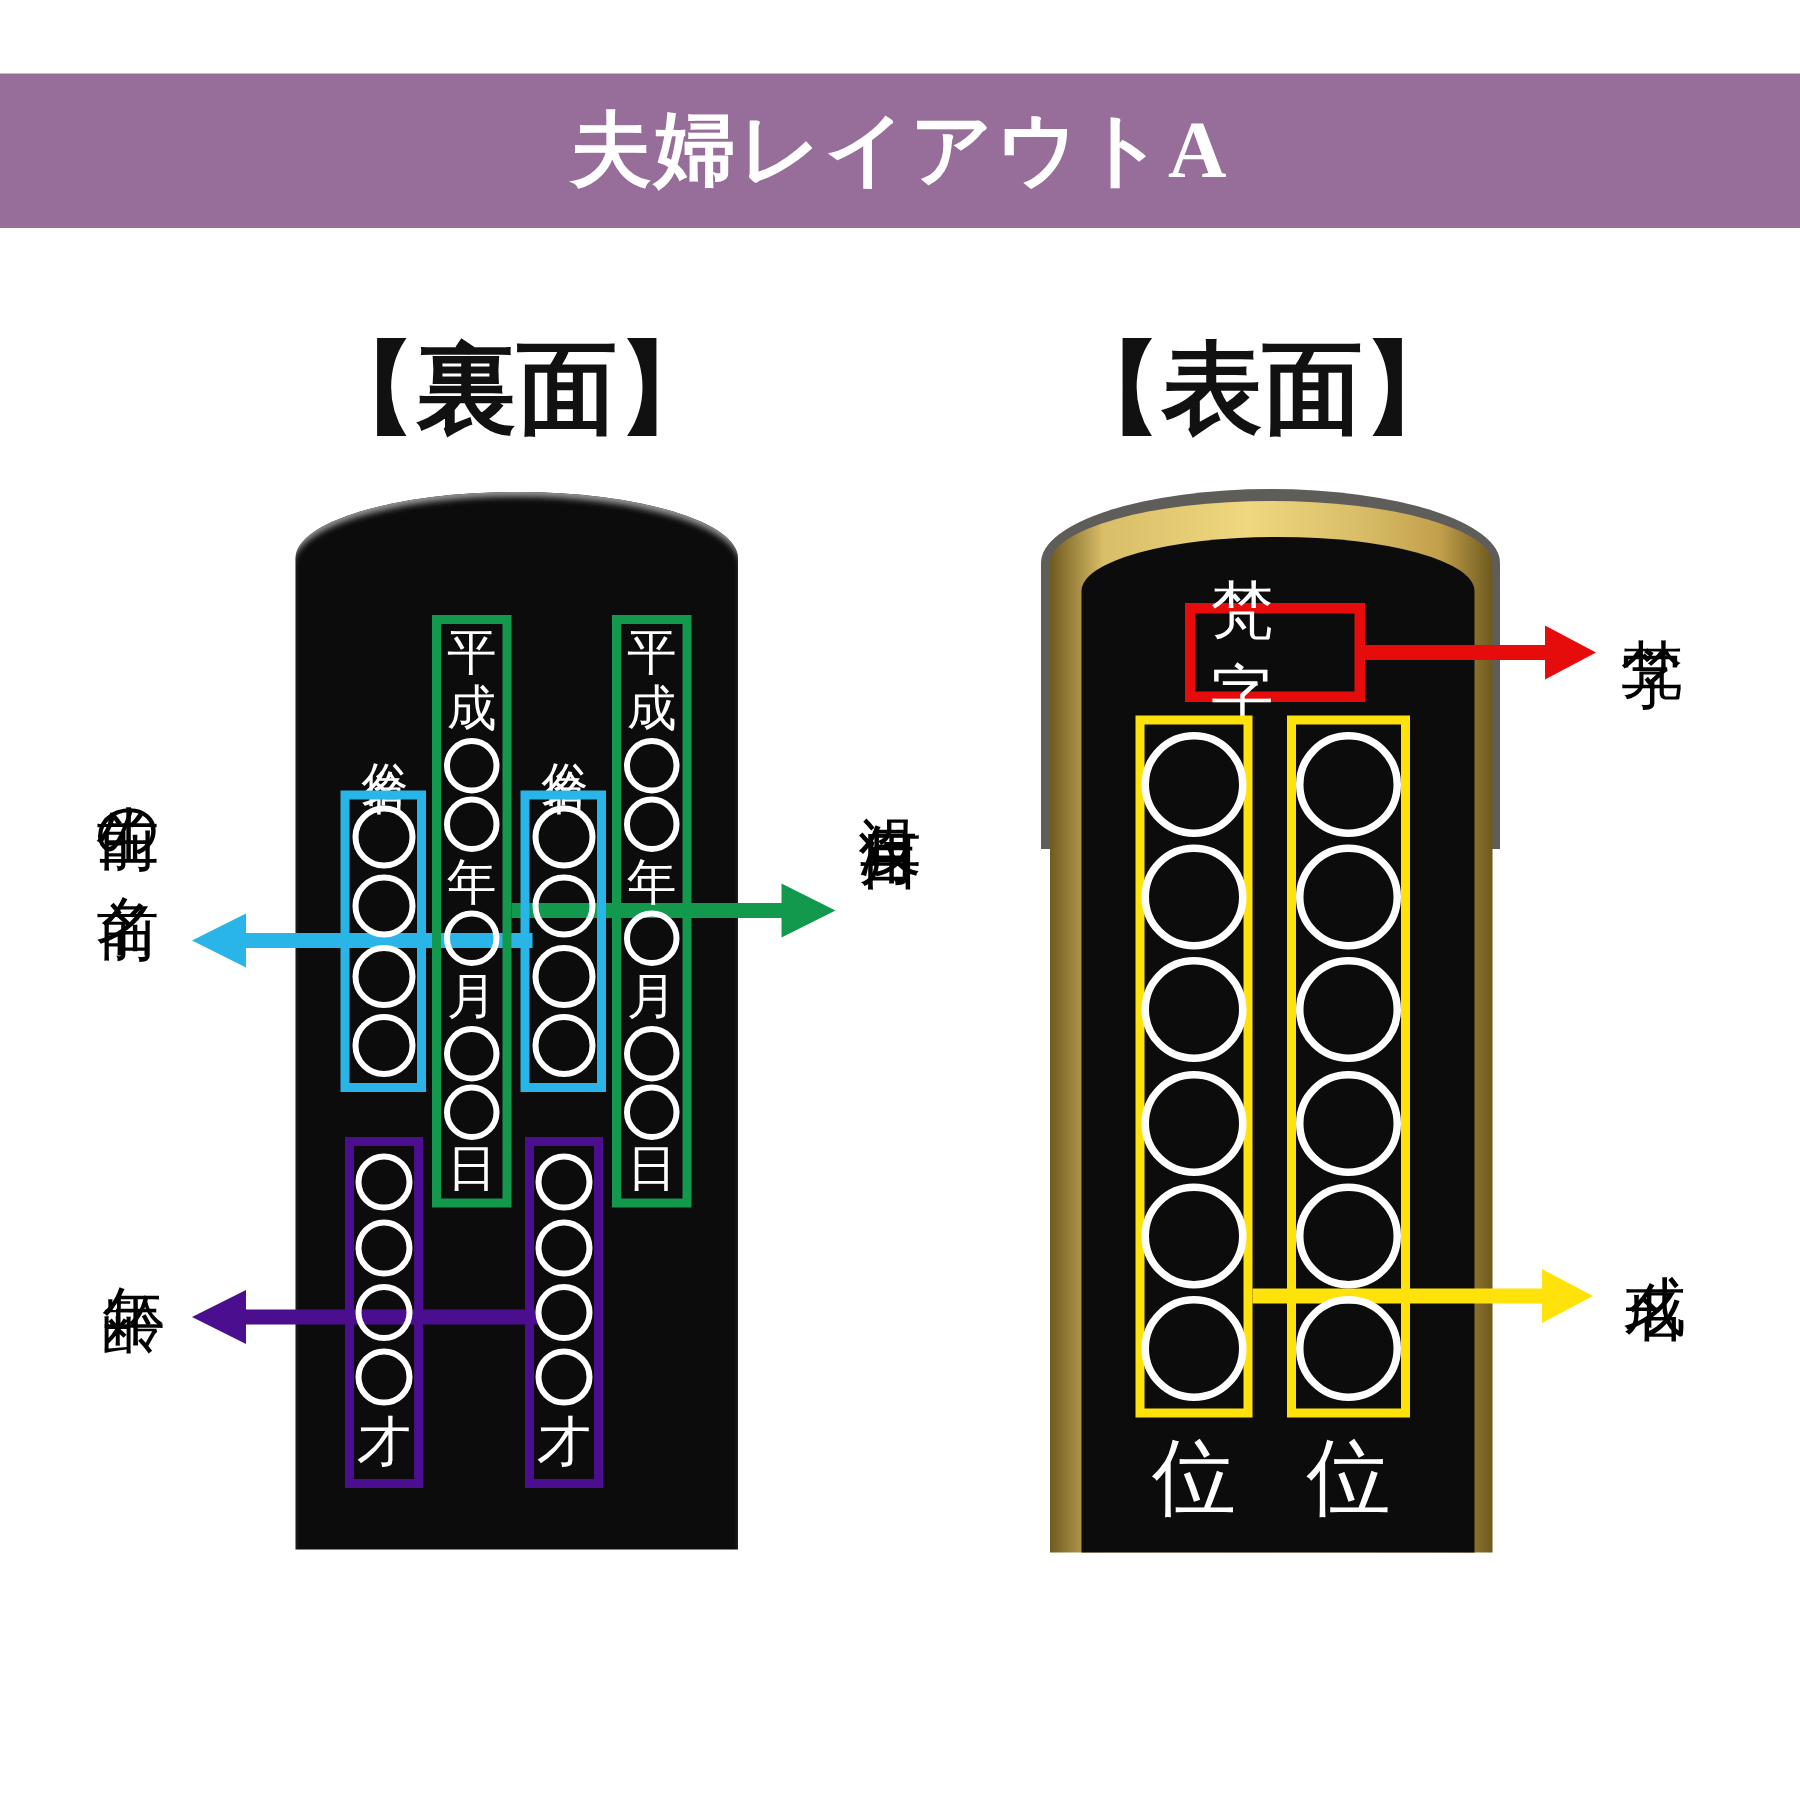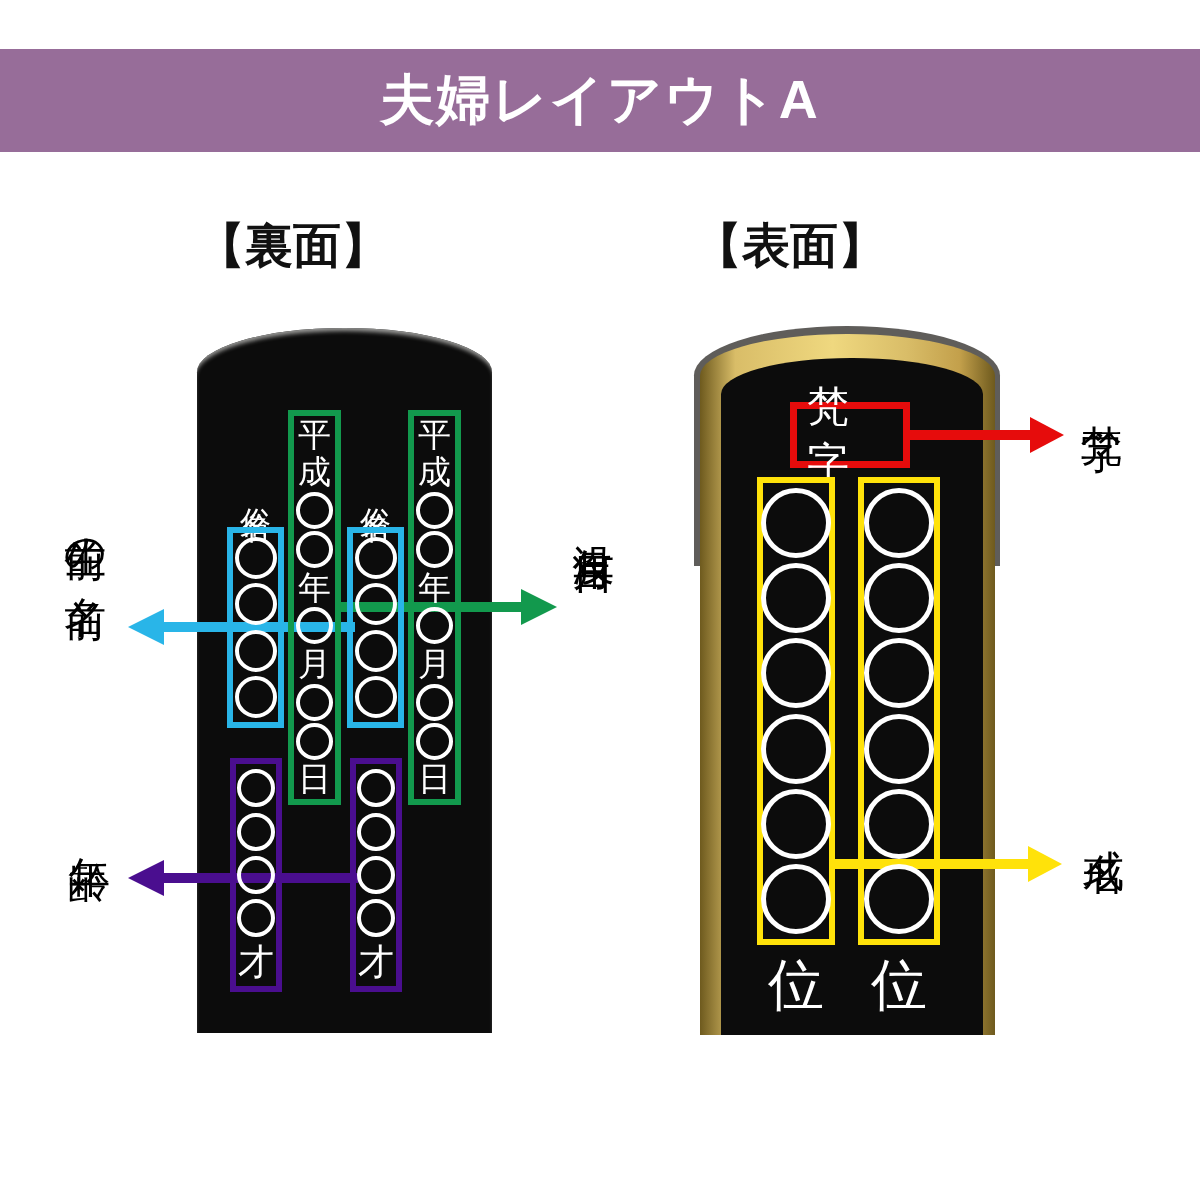--- a/index.html
+++ b/index.html
@@ -4,26 +4,26 @@
 <style>
   html,body{margin:0;padding:0;}
   body{
     position:relative;width:1200px;height:1200px;background:#ffffff;overflow:hidden;
     font-family:"Liberation Sans","DejaVu Sans",sans-serif;
   }
   *{box-sizing:border-box;}
 
   
   .header{position:absolute;left:0;top:49px;width:1200px;height:103px;background:#976d99;
-    display:flex;align-items:center;justify-content:center;}
+    display:flex;align-items:center;justify-content:center;font-family:Liberation Serif, serif;}
   .header-title{color:#ffffff;font-size:54px;font-weight:bold;letter-spacing:2px;}
 
   
-  .section-title{position:absolute;top:214px;width:295px;text-align:left;
-    font-size:48px;font-weight:900;color:#111;}
+  .section-title{position:absolute;top:214px;width:295px;text-align:center;
+    font-size:67px;font-weight:900;color:#111;}
   .back-title{left:197px;}
   .front-title{left:694px;}
 
   
   .back-tablet{position:absolute;left:197px;top:328px;width:295px;height:705px;
     background:#0c0c0c;border-radius:150px 150px 0 0 / 45px 45px 0 0;
     box-shadow:inset 0 5px 4px -2px #9a9a98;z-index:1;}
 
   
   .front-gray{position:absolute;left:694px;top:326px;width:306px;height:240px;

